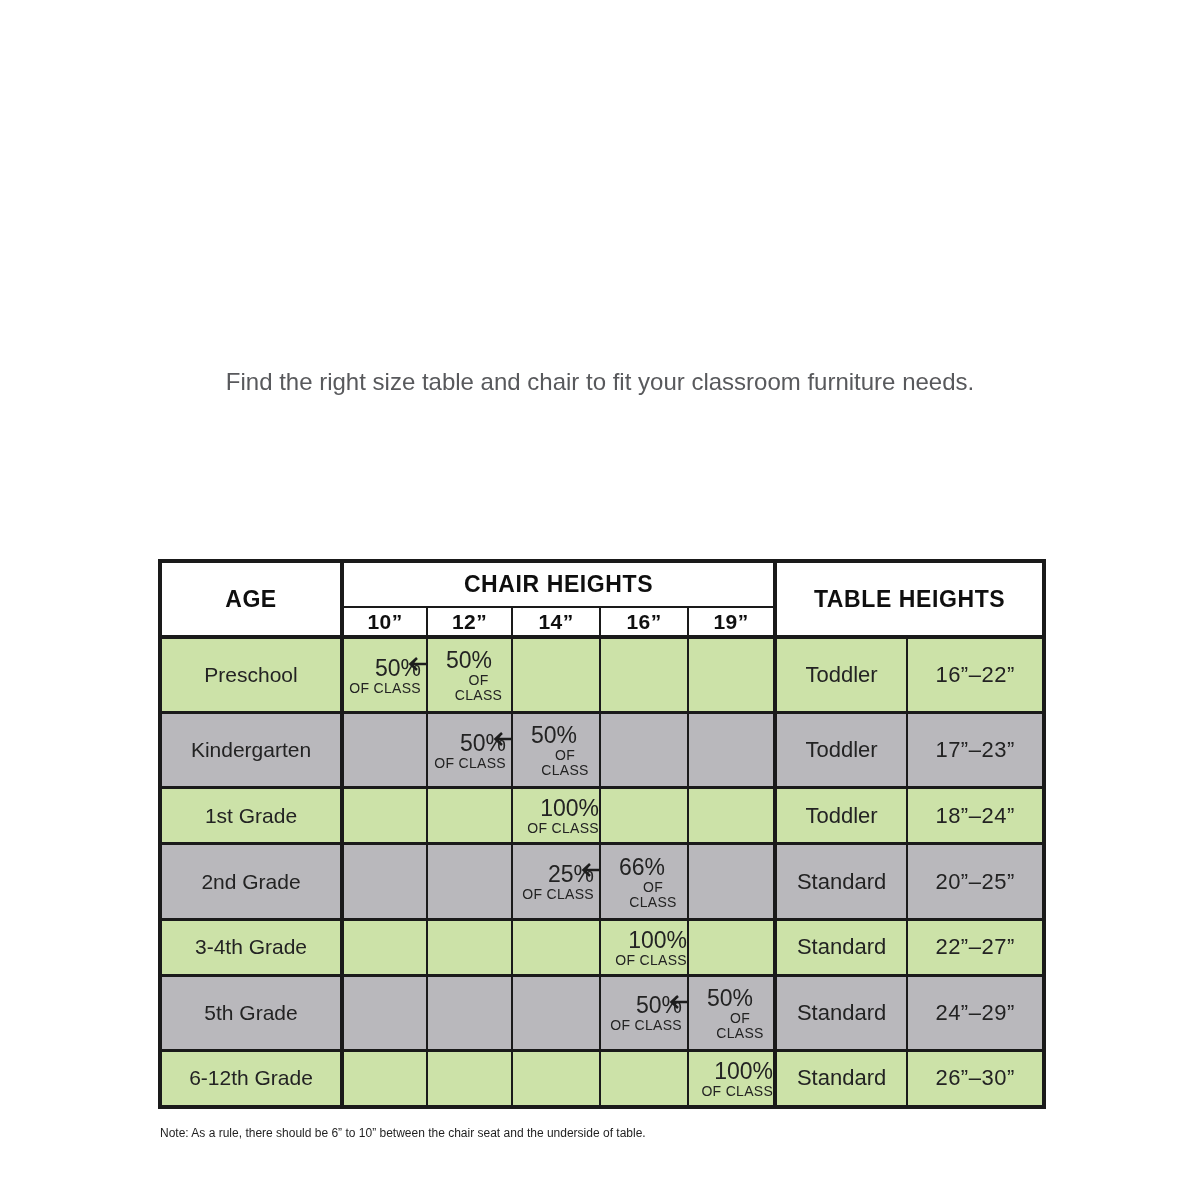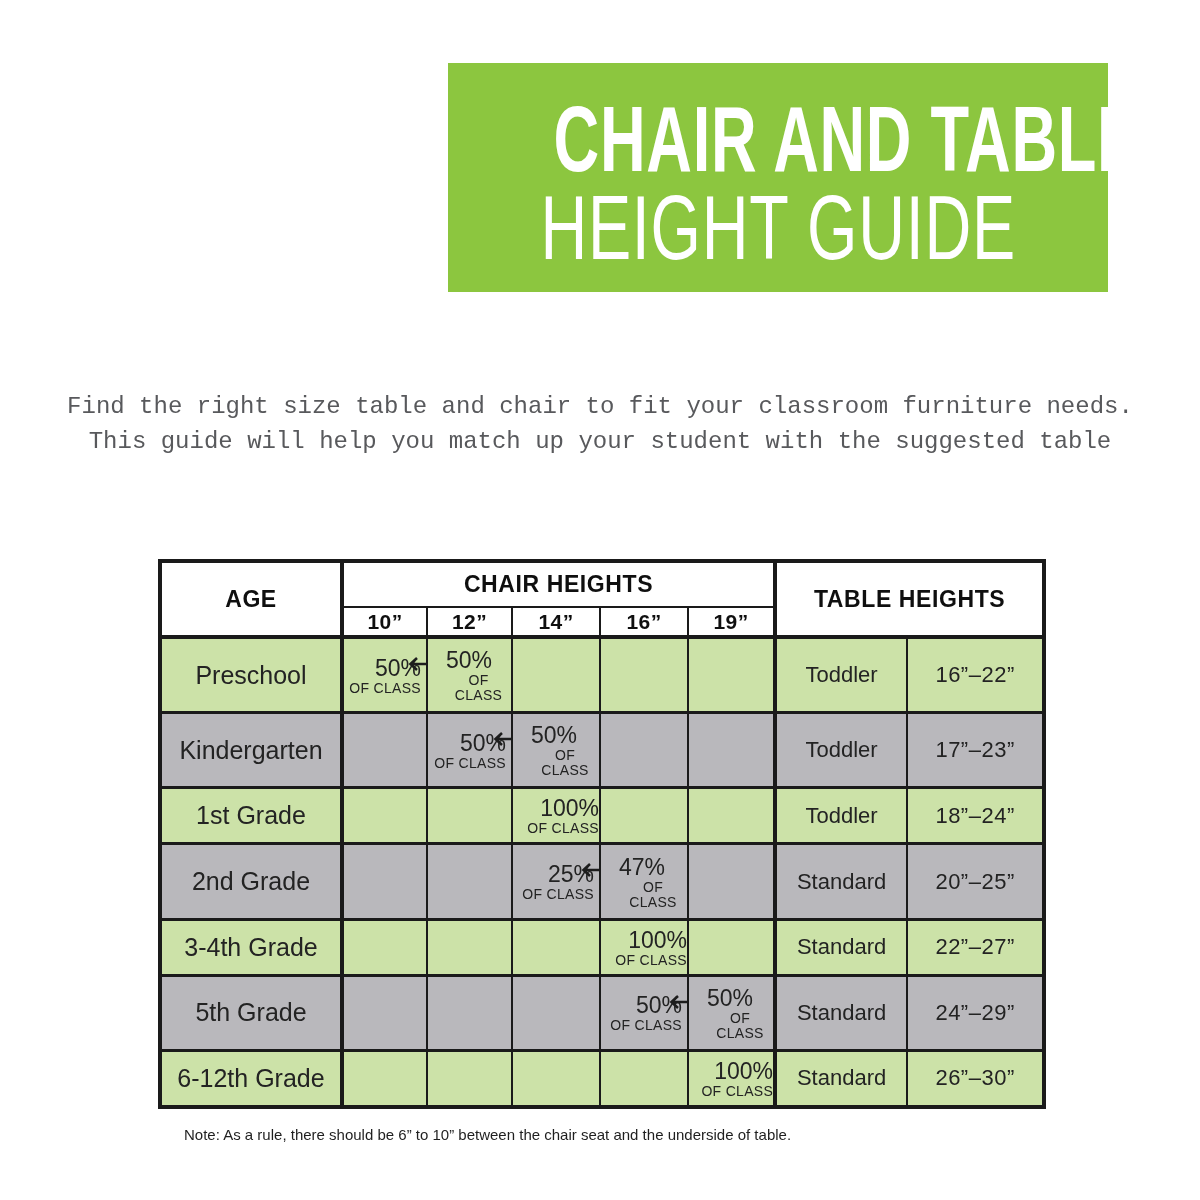--- a/index.html
+++ b/index.html
@@ -32,23 +32,23 @@
     top:30px;font-size:93px;font-weight:bold;letter-spacing:1px;
     transform:scaleX(0.68);
   }
   .hero-line2{
     top:120px;font-size:90px;font-weight:normal;letter-spacing:1px;
     transform:scaleX(0.72);
   }
 
   
   .intro{
-    position:absolute;left:0;top:389px;width:1200px;
+    position:absolute;left:0;top:364px;width:1200px;
     text-align:center;color:#58595C;
-    font-size:24px;line-height:35px;font-family:Liberation Mono, monospace;
+    font-size:24px;line-height:35px;
   }
 
   
   .table-wrap{position:absolute;left:158px;top:559px;}
   table{
     border-collapse:collapse;table-layout:fixed;
     width:884px;height:550px;
     border:4px solid var(--border);
   }
   th,td{
@@ -64,21 +64,21 @@
   .age-h{border-right-width:4px;border-bottom-width:4px;}
   .seat-h{border-bottom-width:2px;}
   .table-h{border-left-width:4px;border-bottom-width:4px;}
   .size-h{border-bottom-width:4px;margin-top:6px;}
   .size-h.last{border-right-width:4px;}
 
   td{border-top-width:3px;border-bottom-width:3px;color:#232323;}
   tr.green td{background:var(--row-green);}
   tr.gray td{background:var(--row-gray);}
 
-  .c-age{border-right-width:4px;font-size:25px;}
+  .c-age{border-right-width:4px;font-size:21px;}
   .c-seat{position:relative;padding:0;}
   .c-seat.last{border-right-width:4px;}
   .c-type{font-size:22px;}
   .c-range{font-size:22px;letter-spacing:0.5px;}
 
   .pct-wrap{
     display:flex;flex-direction:column;justify-content:center;
     height:100%;align-items:flex-end;
   }
   .pair-left .pct-wrap{align-items:flex-end;padding-right:5px;}
@@ -87,36 +87,31 @@
   .ofc{font-size:14px;line-height:15px;letter-spacing:0.3px;}
 
   .arrow{
     position:absolute;right:-19px;top:17px;z-index:3;
     width:38px;height:16px;display:block;
   }
 
   
   .note{
     position:absolute;left:160px;top:1126px;width:900px;
-    font-size:15px;color:#1f1f1f;text-align:left;margin-left:24px;
+    font-size:12px;color:#1f1f1f;text-align:left;
   }
 </style>
 </head>
 <body>
 
 <div class="page">
 
-  <div class="hero">
-    <div class="hero-line hero-line1">CHAIR AND TABLE</div>
-    <div class="hero-line hero-line2">HEIGHT GUIDE</div>
-  </div>
 
   <div class="intro">
     <div>Find the right size table and chair to fit your classroom furniture needs.</div>
-    <div>This guide will help you match up your student with the suggested table</div>
   </div>
 
   <div class="table-wrap">
     <table>
       <colgroup>
         <col style="width:182px">
           <col style="width:85px">
           <col style="width:85px">
         <col style="width:88px">
           <col style="width:88px">
@@ -216,21 +211,21 @@
             <div class="ofc">OF CLASS</div>
           </div>
           <span class="arrow">
             <svg width="38" height="16" viewBox="0 0 38 16">
                   <path d="M10 2 L3.5 8 L10 14 M28 2 L34.5 8 L28 14 M4.5 8 H33.5" stroke="#1d1d1d" stroke-width="2.6" fill="none"></path>
                 </svg>
           </span>
         </td>
         <td class="c-seat pair-right">
           <div class="pct-wrap">
-            <div class="pct">47%</div>
+            <div class="pct">66%</div>
             <div class="ofc">OF CLASS</div>
           </div>
         </td>
         <td class="c-seat last"></td>
         <td class="c-type">Standard</td>
         <td class="c-range">20”–25”</td>
       </tr>
 
       <tr class="green">
         <td class="c-age">3-4th Grade</td>

